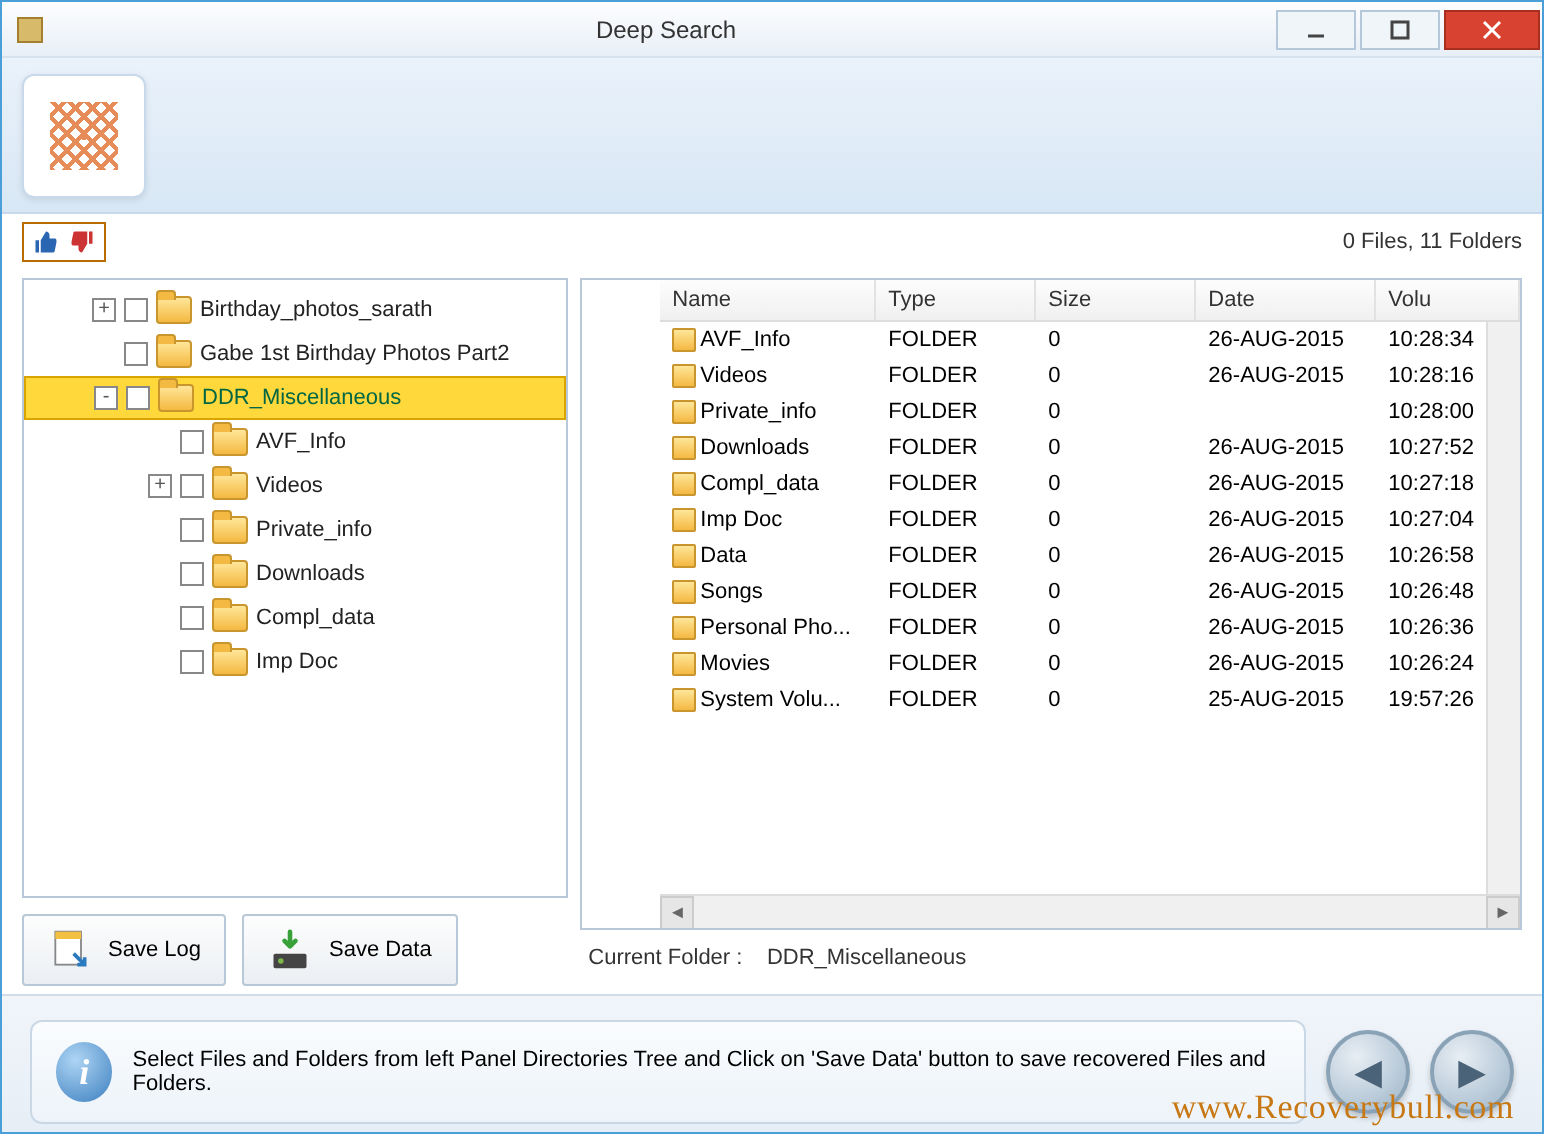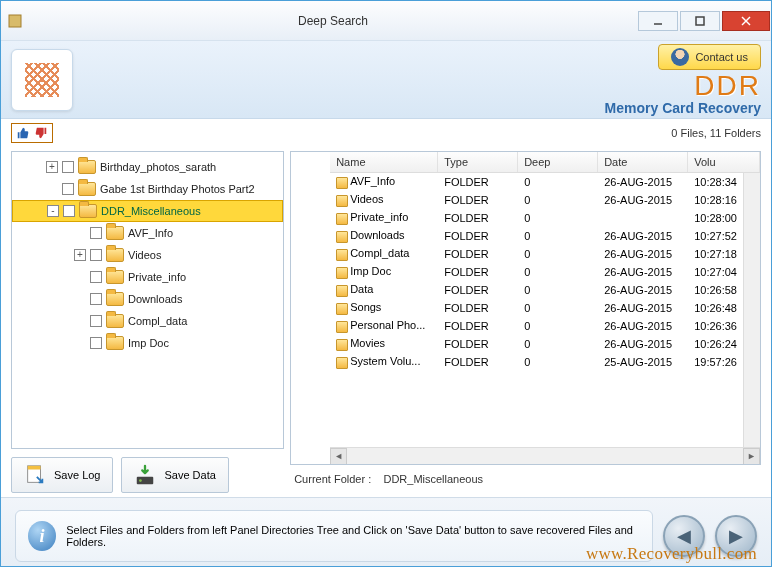--- a/index.html
+++ b/index.html
@@ -1,20 +1,20 @@
 <!DOCTYPE html>
 <html><head>
 <meta charset="utf-8">
 <style>
 * { box-sizing: border-box; margin: 0; padding: 0; font-family: "Segoe UI", Tahoma, sans-serif; font-size: 11px; }
 body { background: #fff; width: 772px; height: 567px; overflow: hidden; }
 
 .window { width: 772px; height: 567px; border: 1px solid #4a9fd8; display: flex; flex-direction: column; }
 
-.titlebar { height: 40px; background: linear-gradient(#fdfdfe, #e8eff7); display: flex; align-items: center; border-bottom: 1px solid #d6e2ee; }
+.titlebar { height: 28px; background: linear-gradient(#fdfdfe, #e8eff7); display: flex; align-items: center; border-bottom: 1px solid #d6e2ee; }
 .titlebar .icon-area { width: 28px; display: flex; justify-content: center; }
 .titlebar .title { flex: 1; text-align: center; color: #333; font-size: 12px; }
 .titlebar .controls { display: flex; }
 .titlebar .ctl { width: 40px; height: 20px; margin: 0 1px; display: flex; align-items: center; justify-content: center; border: 1px solid #b5c8da; background: #f0f5fa; }
 .titlebar .ctl.close { background: #d84331; color: #fff; border-color: #a82e20; width: 48px; }
 
 .header-area { background: linear-gradient(#eaf2fb, #d8e7f5); border-bottom: 1px solid #c7d9ea; padding: 6px 10px; display: flex; align-items: center; position: relative; height: 78px; }
 .logo-box { width: 62px; height: 62px; border: 1px solid #c7d9ea; border-radius: 6px; background: #fff; display: flex; align-items: center; justify-content: center; box-shadow: 0 1px 3px rgba(0,0,0,.1); }
 .logo-inner { width: 34px; height: 34px; background:
   radial-gradient(circle at 50% 50%, #e07030 2px, transparent 2px),
@@ -106,30 +106,20 @@
             <line x1="9" y1="1" x2="1" y2="9" stroke="#fff" stroke-width="1.5"></line>
           </svg>
         </div>
     </div>
   </div>
 
   <div class="header-area">
     <div class="logo-box">
         <div class="logo-inner"></div>
       </div>
-    <div class="header-right">
-      <div class="contact-btn">
-        <span class="contact-icon"></span>
-        <span>Contact us</span>
-      </div>
-      <div class="brand">
-        <div class="brand-ddr">DDR</div>
-        <div class="brand-sub">Memory Card Recovery</div>
-      </div>
-    </div>
   </div>
 
   <div class="ribbon-bar">
     <div class="feedback-badge">
       <svg class="thumb" viewBox="0 0 16 16">
           <path d="M2 7h2v7H2zM5 7l3-5c1 0 2 1 2 2v2h3c1 0 1 1 1 2l-1 5c0 1-1 1-1 1H5z" fill="#2a66b2"></path>
         </svg>
       <svg class="thumb" viewBox="0 0 16 16">
           <path d="M14 9h-2V2h2zM11 9l-3 5c-1 0-2-1-2-2v-2H3c-1 0-1-1-1-2l1-5c0-1 1-1 1-1h7z" fill="#c33"></path>
         </svg>
@@ -215,21 +205,21 @@
           <span>Save Data</span>
         </div>
       </div>
     </div>
 
     <div class="right-col">
       <div class="list-box">
         <div class="list-header">
           <div class="col col-name">Name</div>
           <div class="col col-type">Type</div>
-          <div class="col col-size">Deep</div>
+          <div class="col col-size">Size</div>
           <div class="col col-date">Date</div>
           <div class="col col-time">Volu</div>
         </div>
         <div style="display:flex; flex:1; overflow:hidden;">
           <div class="list-body" id="list-body" style="flex:1;">
               <div class="list-row">
                 <div class="cell col-name"><span class="file-icon"></span>AVF_Info</div>
                 <div class="cell col-type">FOLDER</div>
                 <div class="cell col-size">0</div>
                 <div class="cell col-date">26-AUG-2015</div>

